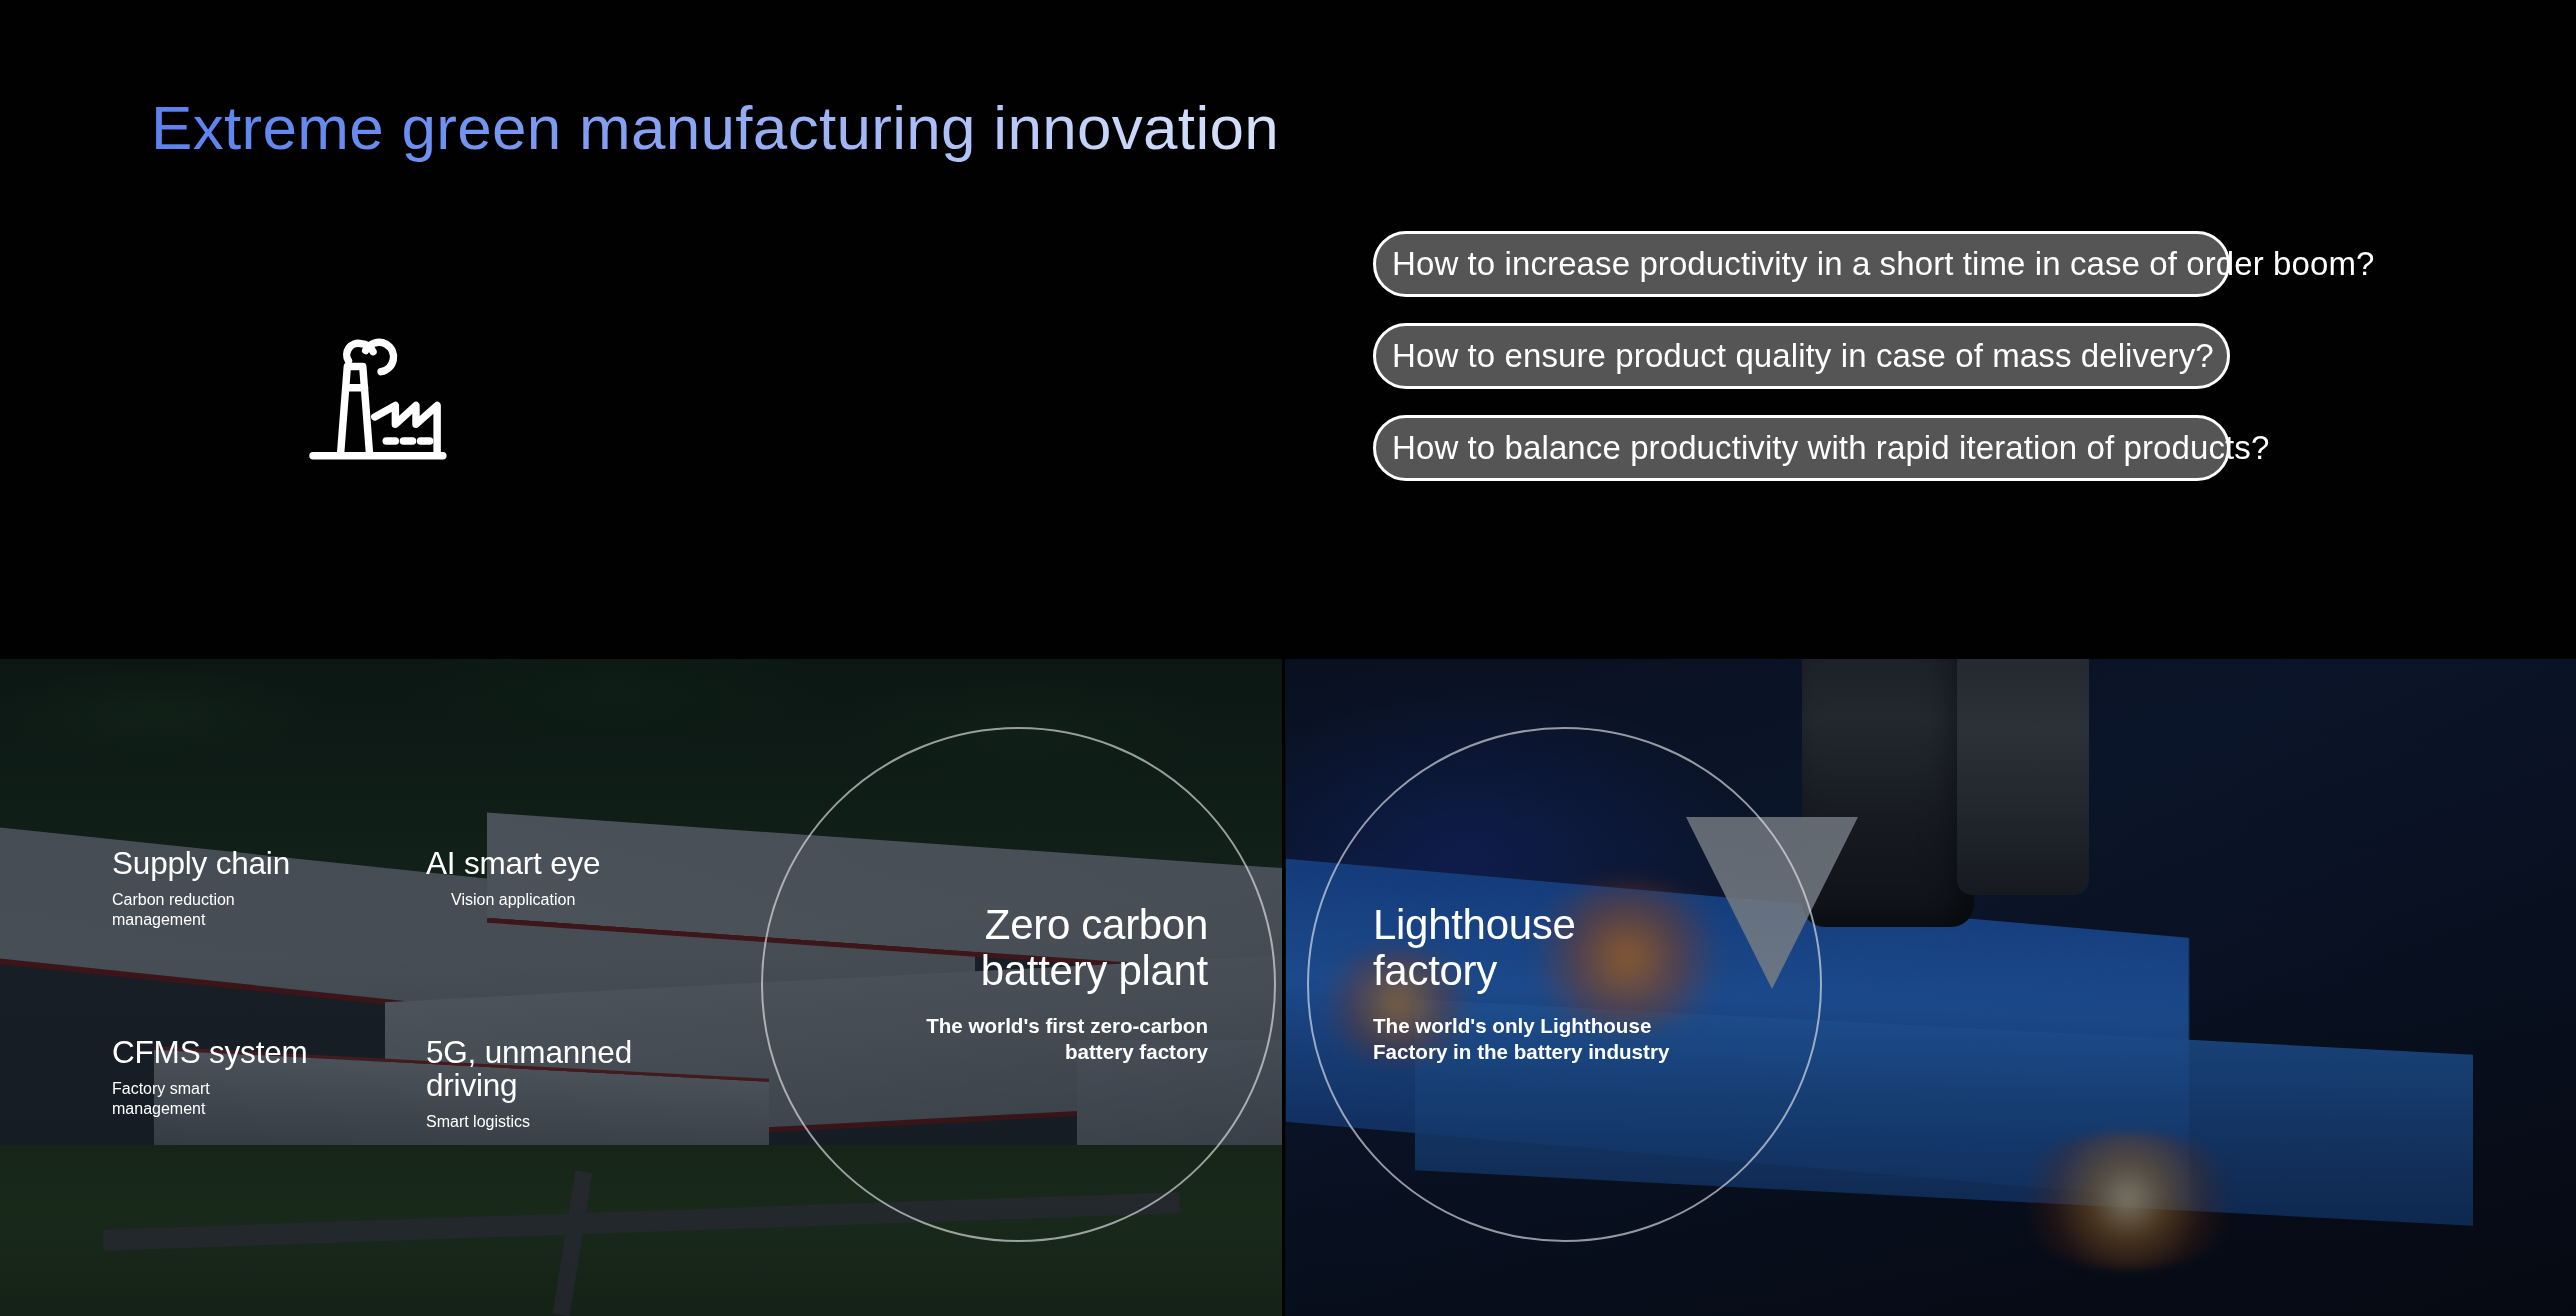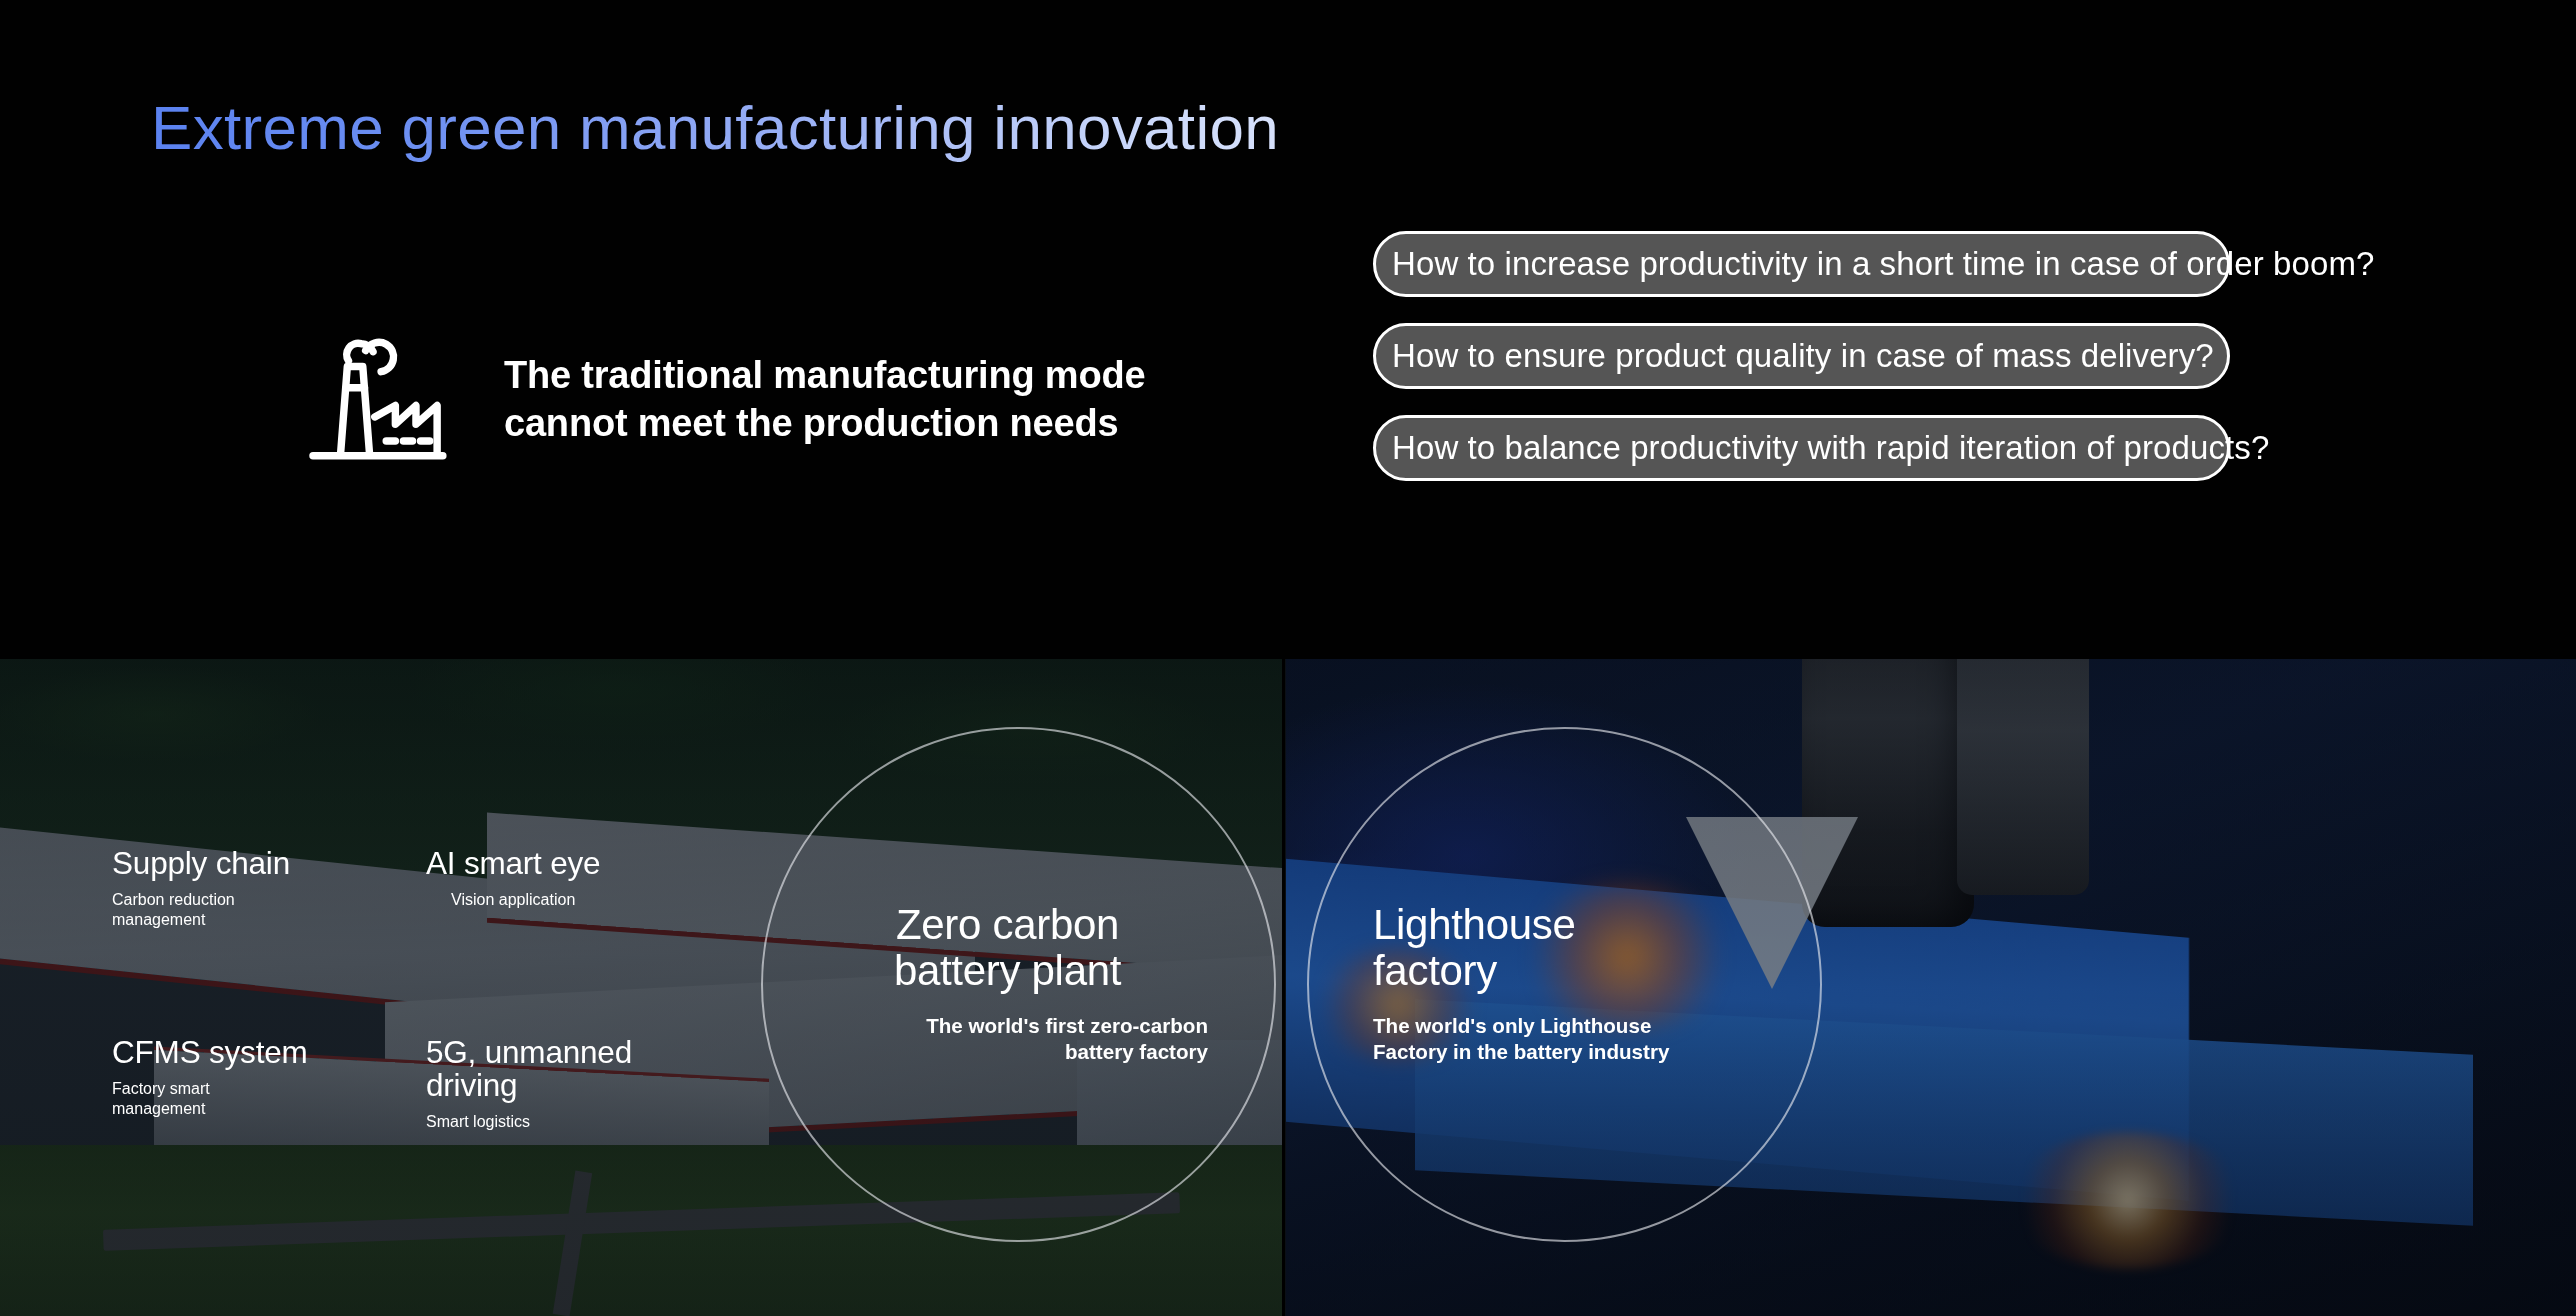--- a/index.html
+++ b/index.html
@@ -275,21 +275,21 @@
   .circ-block { position:absolute; color:#fff; }
   .circ-title {
     font-size:42px; font-weight:400; line-height:1.1;
     white-space:pre-line; letter-spacing:-0.3px;
   }
   .circ-sub {
     font-size:20.6px; font-weight:700; line-height:1.3;
     white-space:pre-line; margin-top:18.3px;
   }
   #block-zero  { left:807px; top:902px; width:401px; text-align:right; }
-  #block-zero .circ-title { text-align:center; }
+  #block-zero .circ-title { text-align:right; }
   #block-light { left:1373px; top:902px; width:401px; text-align:left; }
 
   
   #ppm-block { position:absolute; left:1946px; top:959px; width:401px; }
   #ppm-row {
     display:flex; align-items:center; justify-content:center; gap:25px;
   }
   .ppm-word {
     color:#fff; font-size:44px; font-weight:bold; letter-spacing:0.3px;
   }
@@ -320,24 +320,20 @@
         <path d="M122 183 L158 163 L158 196 L194 163 L194 196 L231 163 L231 250"></path>
 
         <path d="M142 225 L158 225"></path>
         <path d="M172 225 L188 225"></path>
         <path d="M202 225 L218 225"></path>
 
         <path d="M14 251 L241 251"></path>
       </svg>
     </div>
 
-    <div id="headline">
-      <span class="hl-line">The traditional manufacturing mode</span>
-      <span class="hl-line">cannot meet the production needs</span>
-    </div>
 
     <div id="pill-list">
       <div class="pill">
         <span class="pill-label">How to increase productivity in a short time in case of order boom?</span>
       </div>
       <div class="pill">
         <span class="pill-label">How to ensure product quality  in case of mass delivery?</span>
       </div>
       <div class="pill">
         <span class="pill-label">How to balance productivity with rapid iteration of products?</span>

